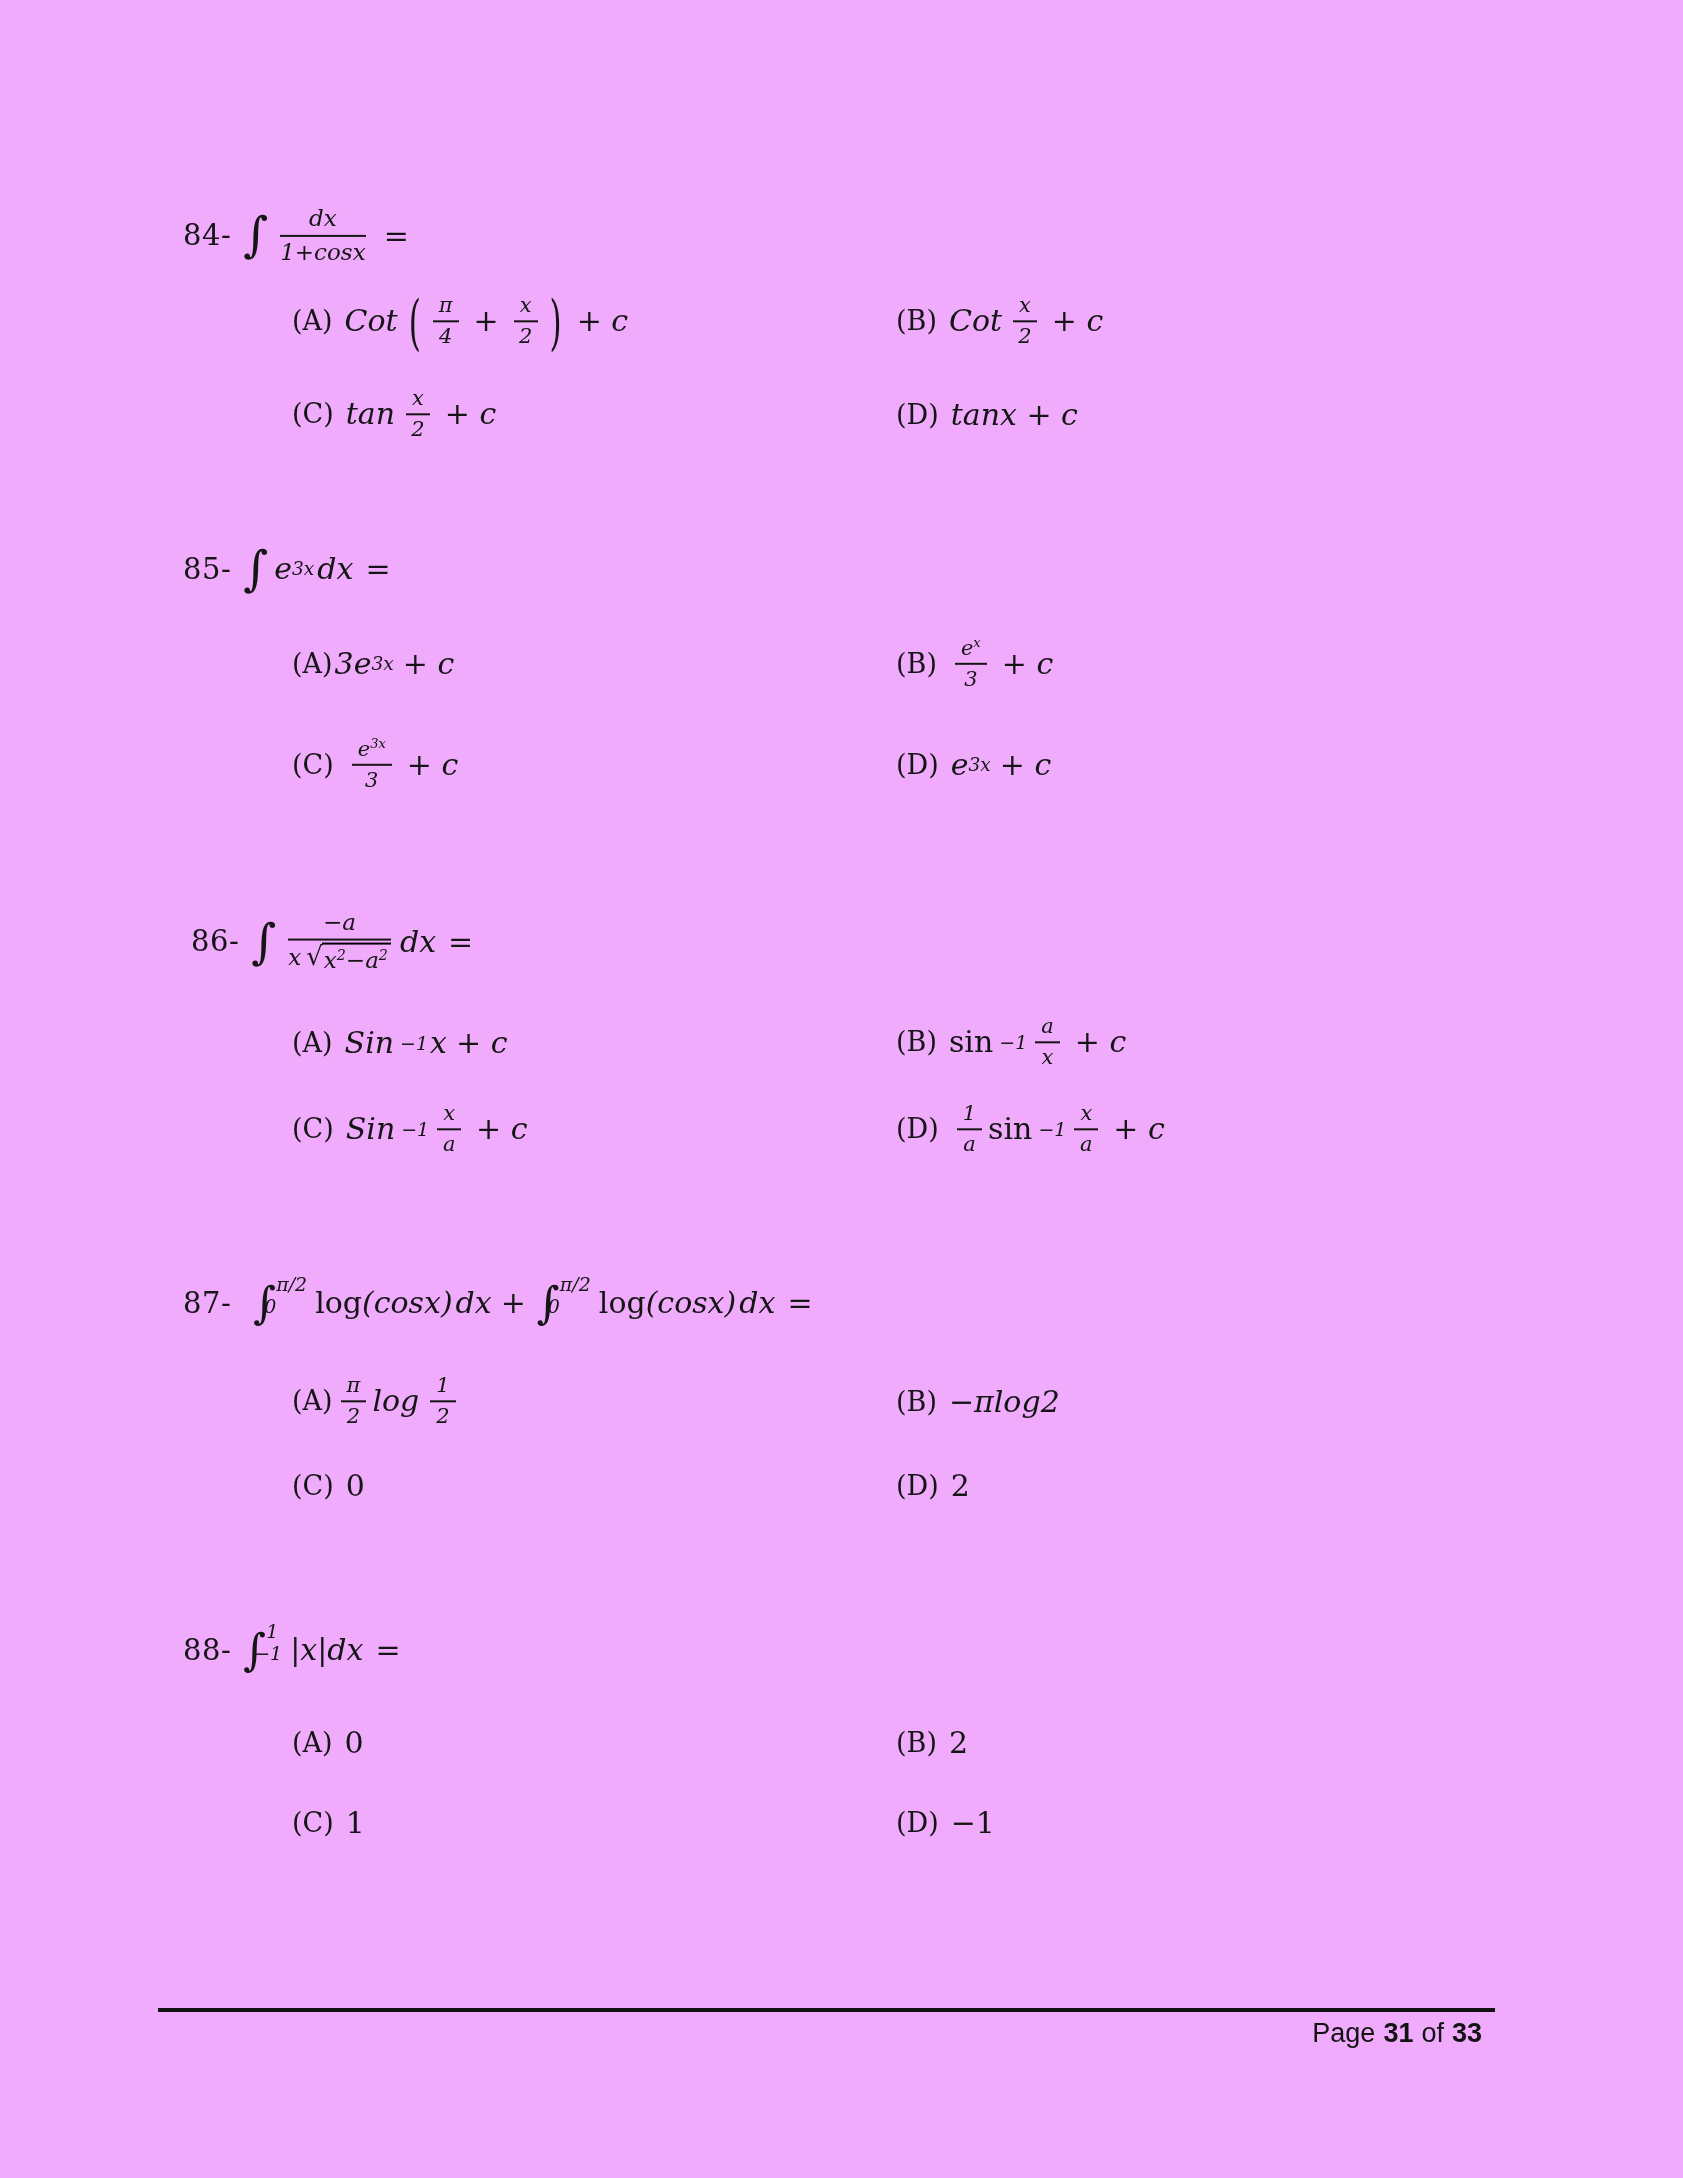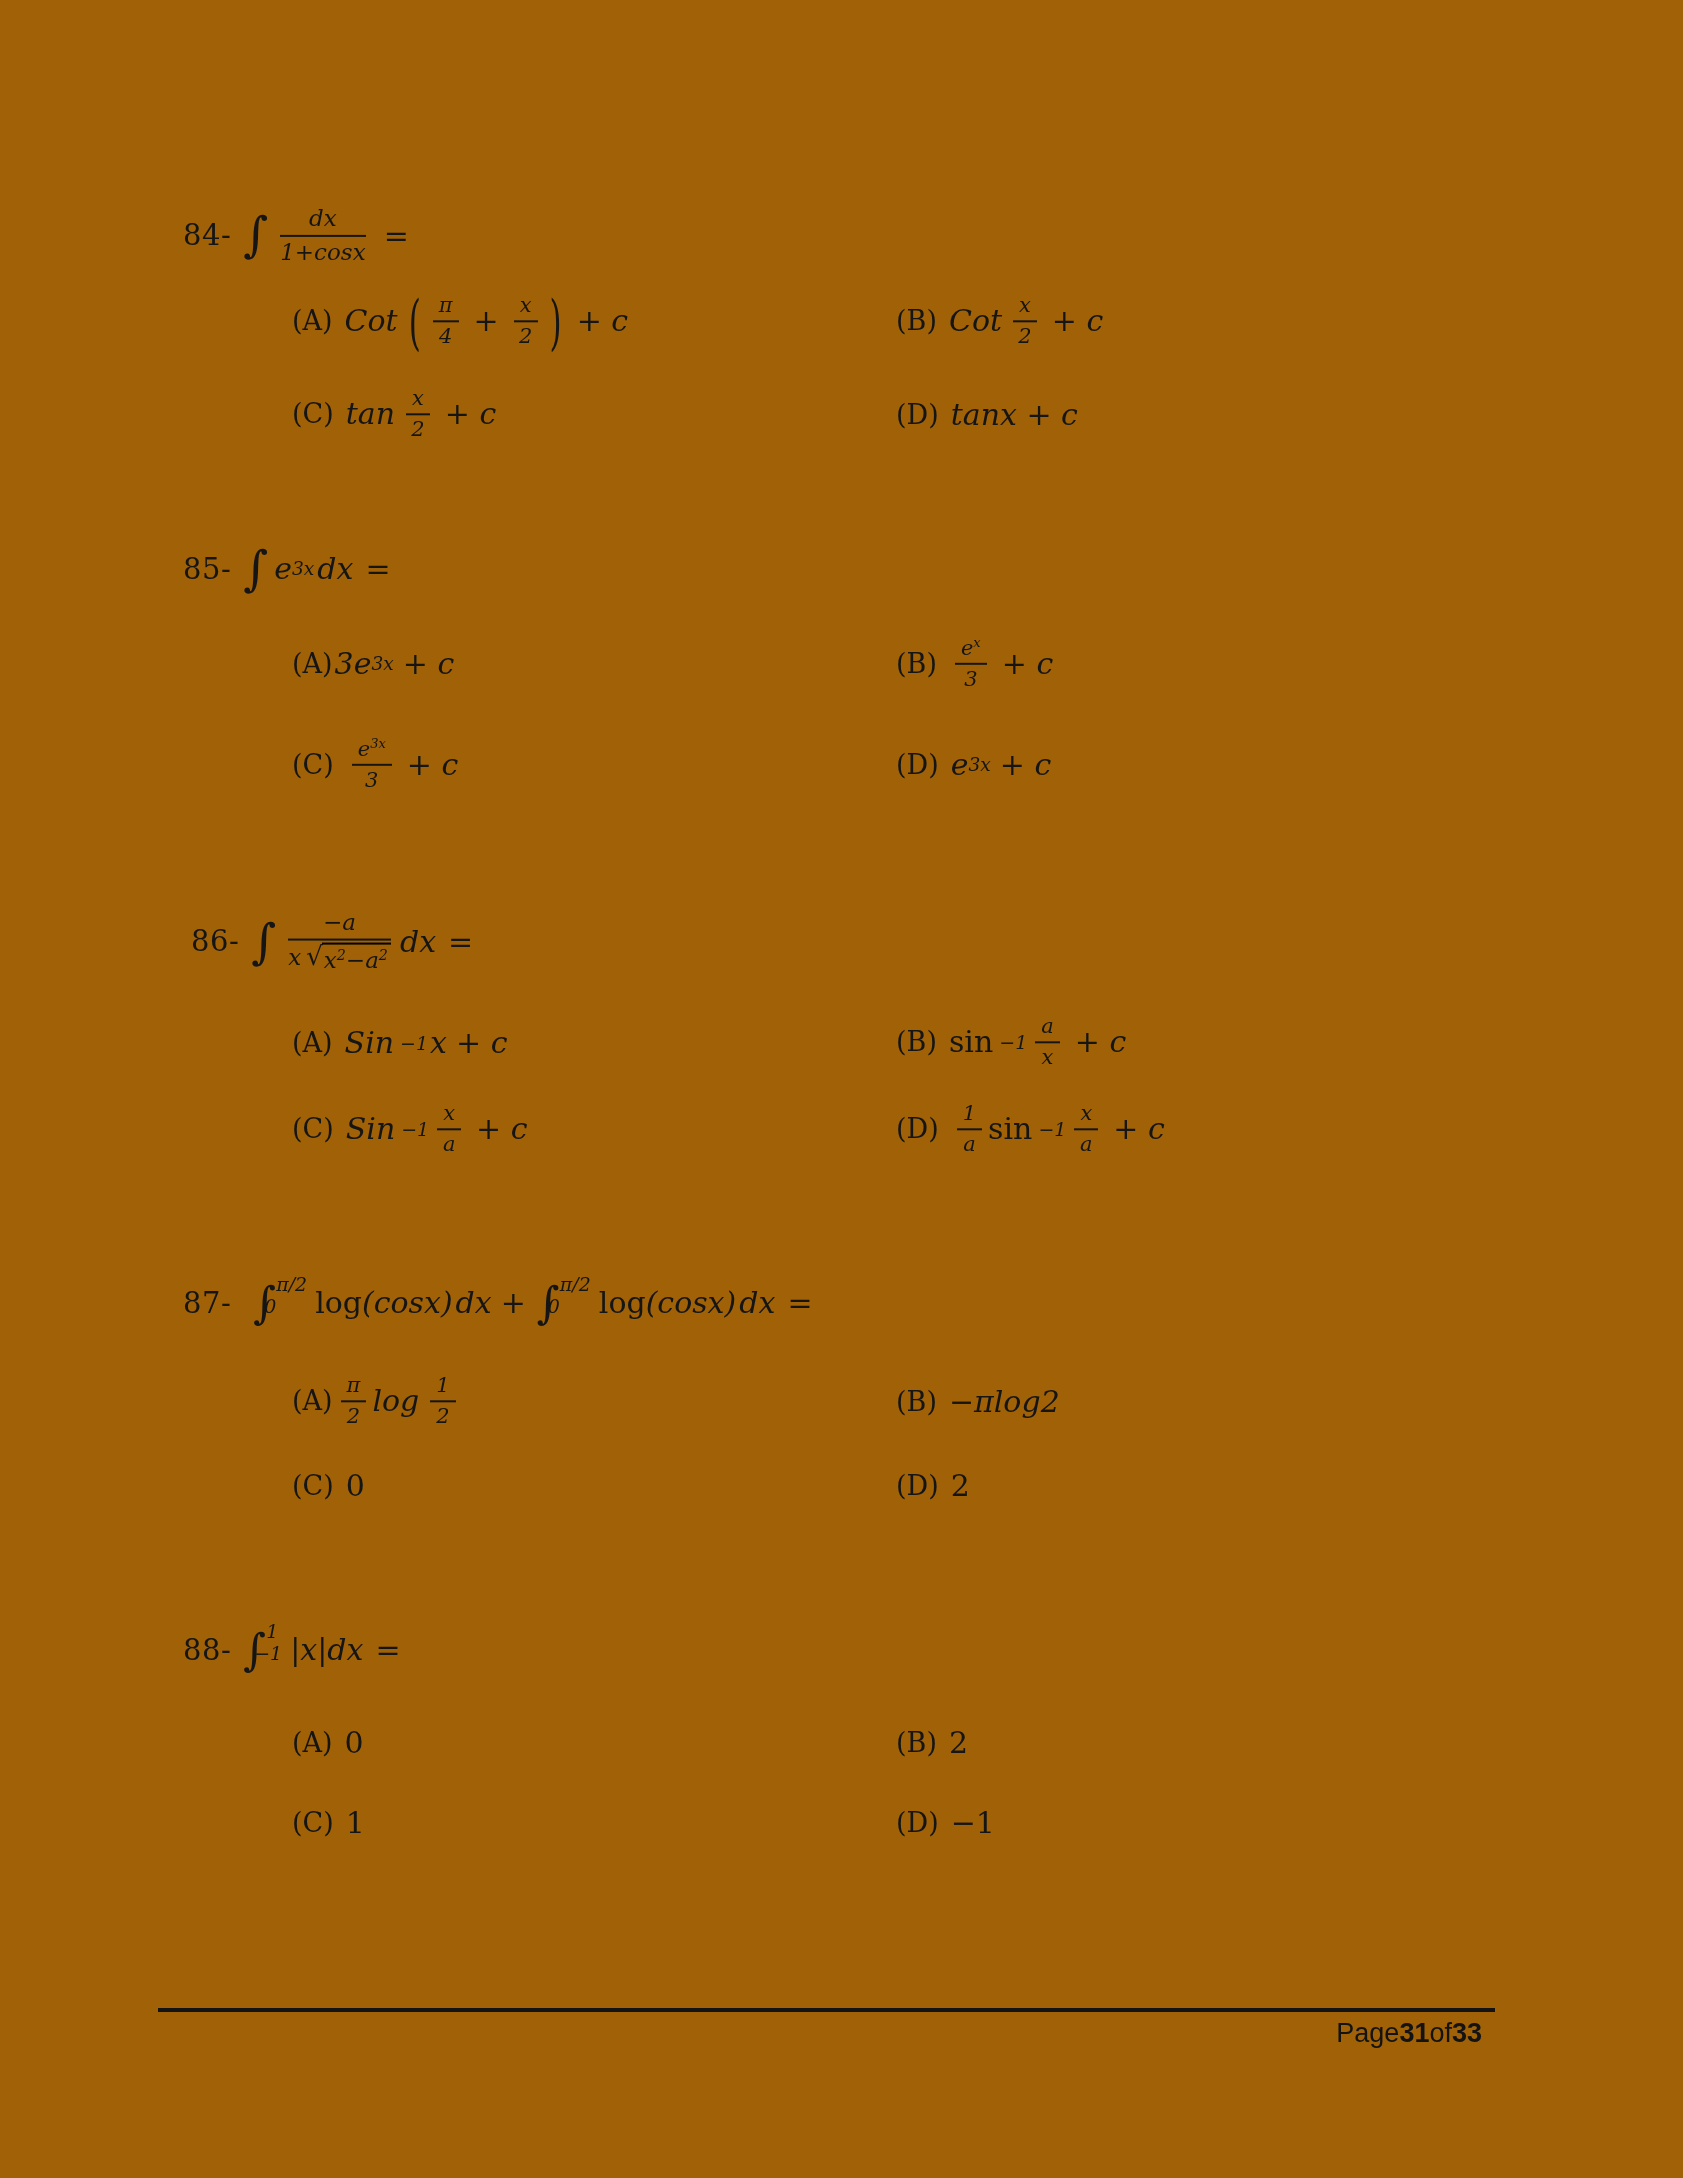--- a/index.html
+++ b/index.html
@@ -1,21 +1,21 @@
 <!DOCTYPE html>
 <html><head>
 <meta charset="utf-8">
 <style>
   * { margin:0; padding:0; box-sizing:border-box; }
   html,body { background:#ffffff; }
   body {
     width:1683px; height:2178px; position:relative;
     font-family:"DejaVu Serif", serif; color:#151515;
   }
-  .page { position:absolute; inset:0; background:#a16207; overflow:hidden; }
+  .page { position:absolute; inset:0; background:#f0abfc; overflow:hidden; }
 
   
   .mrow, .opt {
     position:absolute; display:flex; align-items:center;
     transform:translateY(-50%); white-space:nowrap;
     font-size:30px; font-style:italic;
   }
   .qnum { font-style:normal; font-size:29px; margin-right:10px; letter-spacing:0.5px; }
   .qnum-wide { margin-right:20px;text-align:right; }
   .olabel { font-style:normal; font-size:27px; margin-right:12px; }
@@ -45,21 +45,21 @@
   .fname { margin-right:5px; }
   .up { font-style:normal; }
   .tail { margin-left:9px; }
   .body-sp { margin-left:3px; }
 
   
   .footer-rule { position:absolute; left:158px; top:2008px; width:1337px; height:4px; background:#131313; }
   .footer-text {
     position:absolute; top:2018px; right:201px;
     font-family:"Liberation Sans", sans-serif; font-size:27px; color:#131313;
-    display:flex; gap:0; font-style:normal;
+    display:flex; gap:8px; font-style:normal;
   }
   .footer-text b { font-weight:bold; }
 </style>
 </head>
 <body>
 
 <div class="page">
 
   <div class="mrow" style="left:183px; top:235px;">
     <span class="qnum">84-</span>

